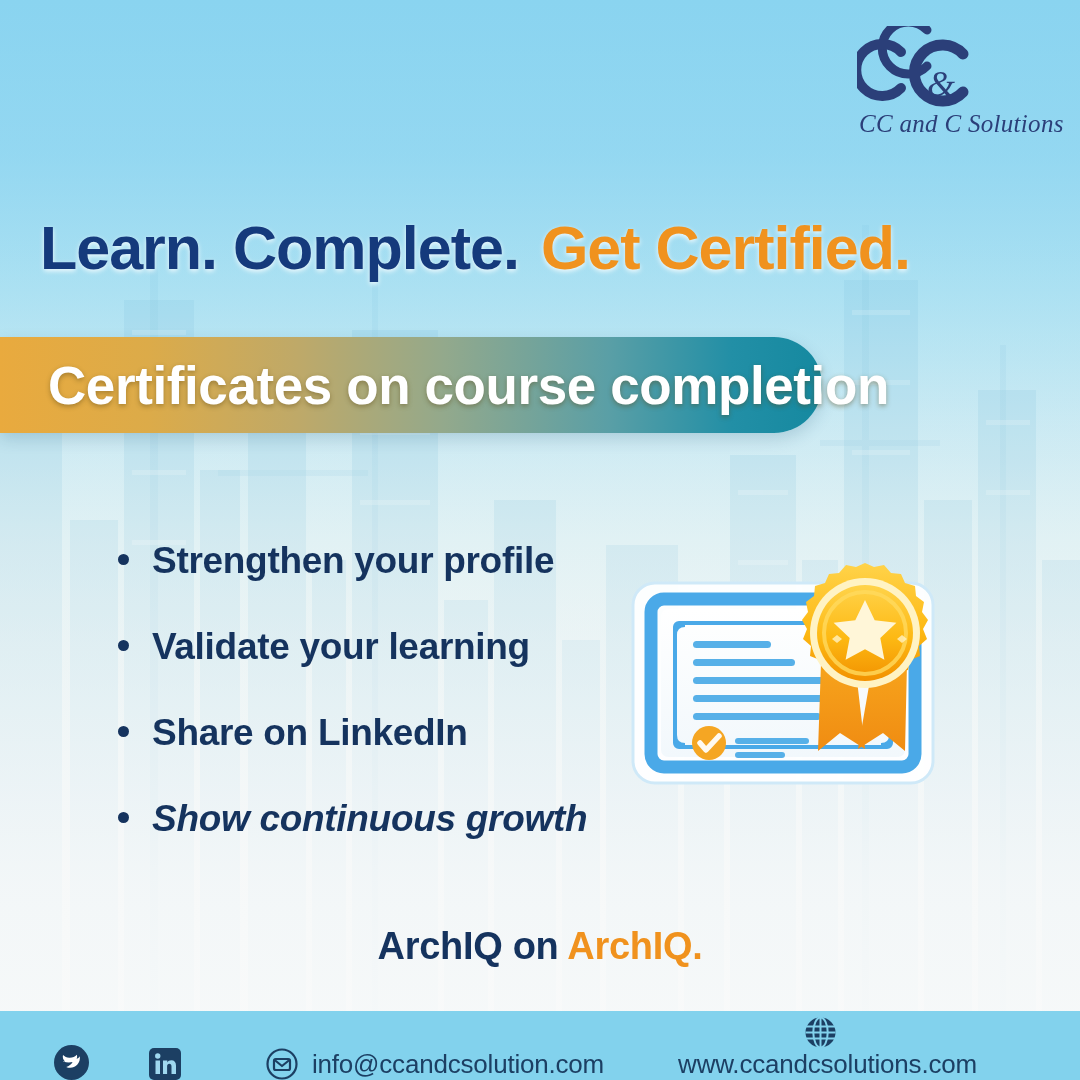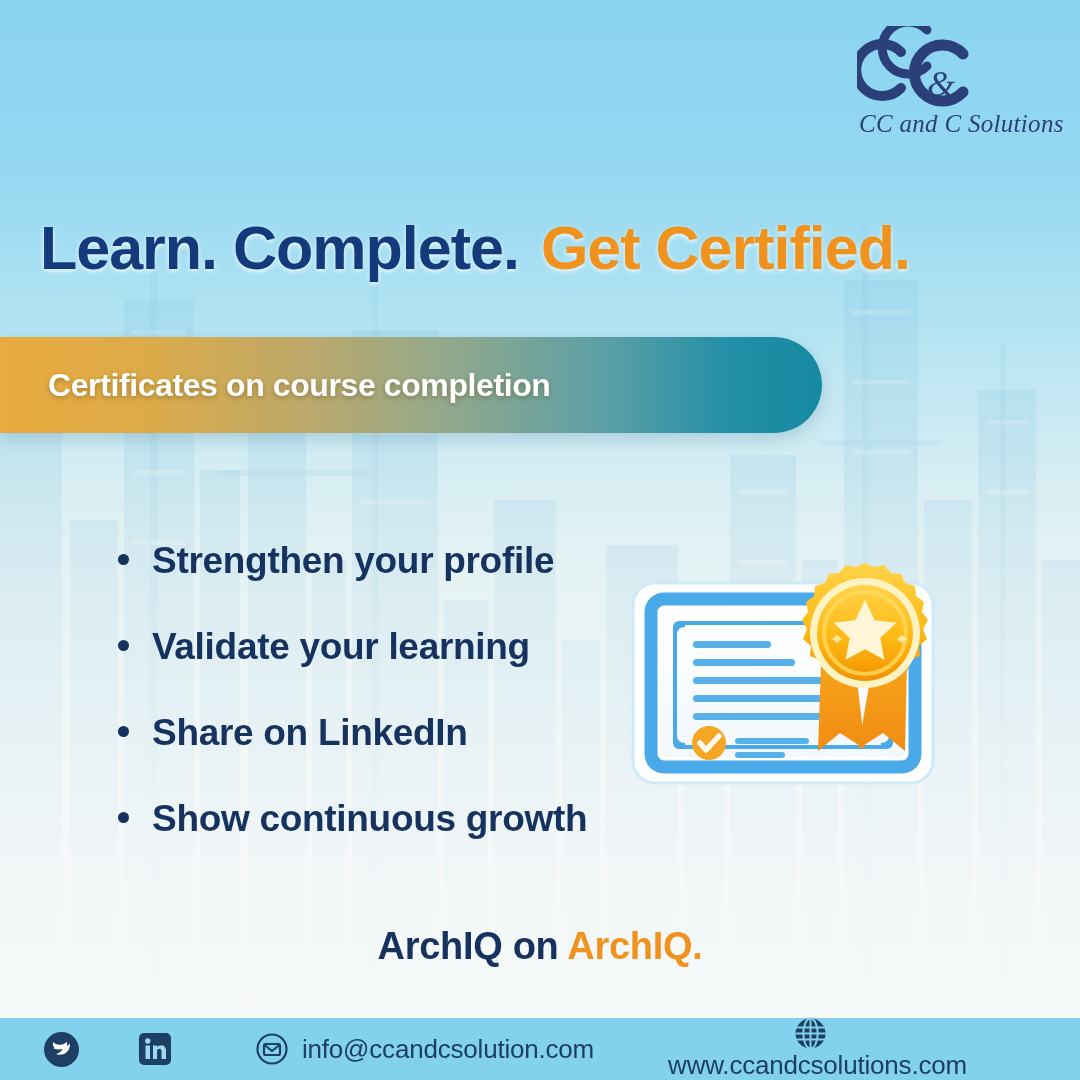--- a/index.html
+++ b/index.html
@@ -94,21 +94,21 @@
         #5a9fa6 74%,
         #228fa6 89%,
         #1589a0 100%);
     border-radius:0 48px 48px 0;
     box-shadow:0 6px 16px rgba(30,80,110,.18);
     display:flex; align-items:center;
   }
   .banner-text {
     margin-left:48px;
     color:#ffffff;
-    font-size:32px;
+    font-size:53px;
     font-weight:bold;
     letter-spacing:-.4px;
     text-shadow:0 2px 5px rgba(90,70,20,.45);
     white-space:nowrap;
   }
 
   
   .bullets {
     position:absolute; left:118px; top:540px;
     width:520px;
@@ -116,21 +116,21 @@
   }
   .bullets li {
     display:flex; align-items:baseline;
     margin-bottom:44px;
     color:#15335e;
     font-size:37px;
     font-weight:bold;
     letter-spacing:-.3px;
     white-space:nowrap;
   }
-  .bullets li:last-child { margin-bottom:16px; }
+  .bullets li:last-child { margin-bottom:16px;font-style:italic; }
   .bullet-dot {
     width:11px; height:11px;
     border-radius:50%;
     background:#15335e;
     margin-right:23px;
     flex:none;
     position:relative; top:-8px;
   }
 
   
@@ -148,23 +148,23 @@
     font-weight:bold;
     letter-spacing:-.3px;
     white-space:nowrap;
   }
   .tagline .navy  { color:#15335e; }
   .tagline .amber { color:#f0921e; }
 
   
   .footer {
     position:absolute; left:0; bottom:0;
-    width:1080px; height:62px;
+    width:1080px; height:69px;
     background:#82d2ed;
-    display:flex; align-items:center;
+    display:flex; align-items:flex-end;padding-left:10px;
   }
   .footer-icon-btn {
     flex:none;
     display:flex; align-items:center; justify-content:center;
   }
   .f-bird   { margin-left:44px; }
   .f-li     { margin-left:60px; }
   .f-mail   { margin-left:85px; }
   .f-web    { margin-left:60px;flex-direction:column; }
 

